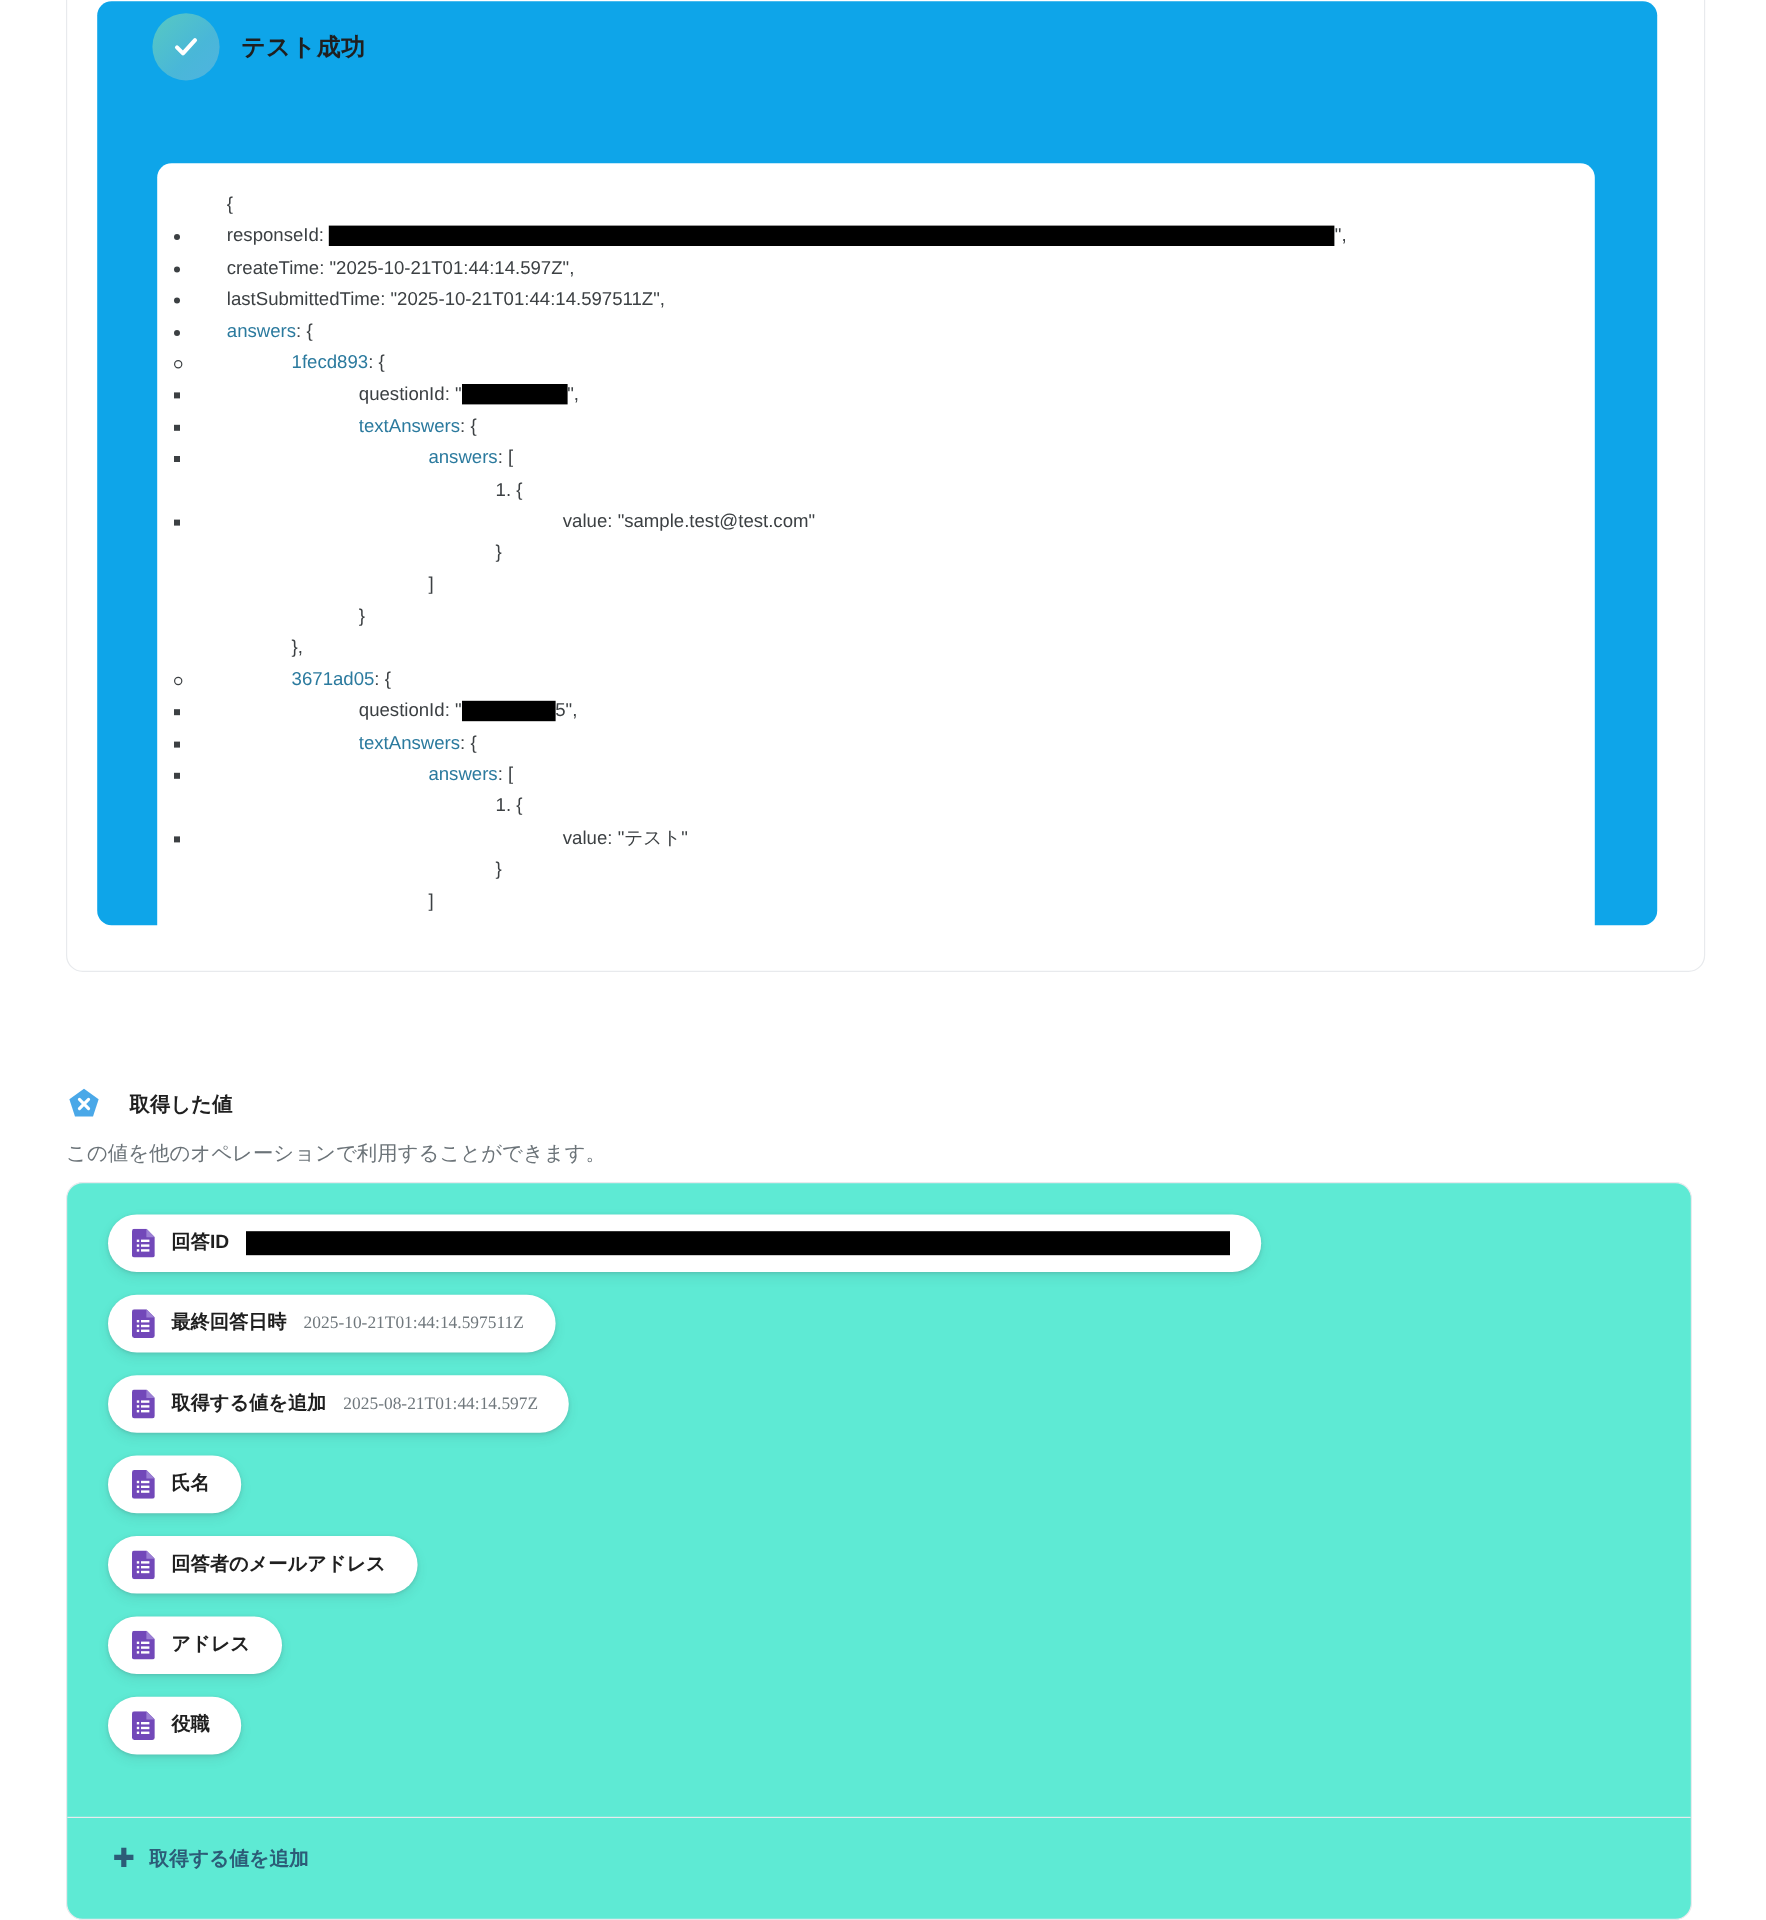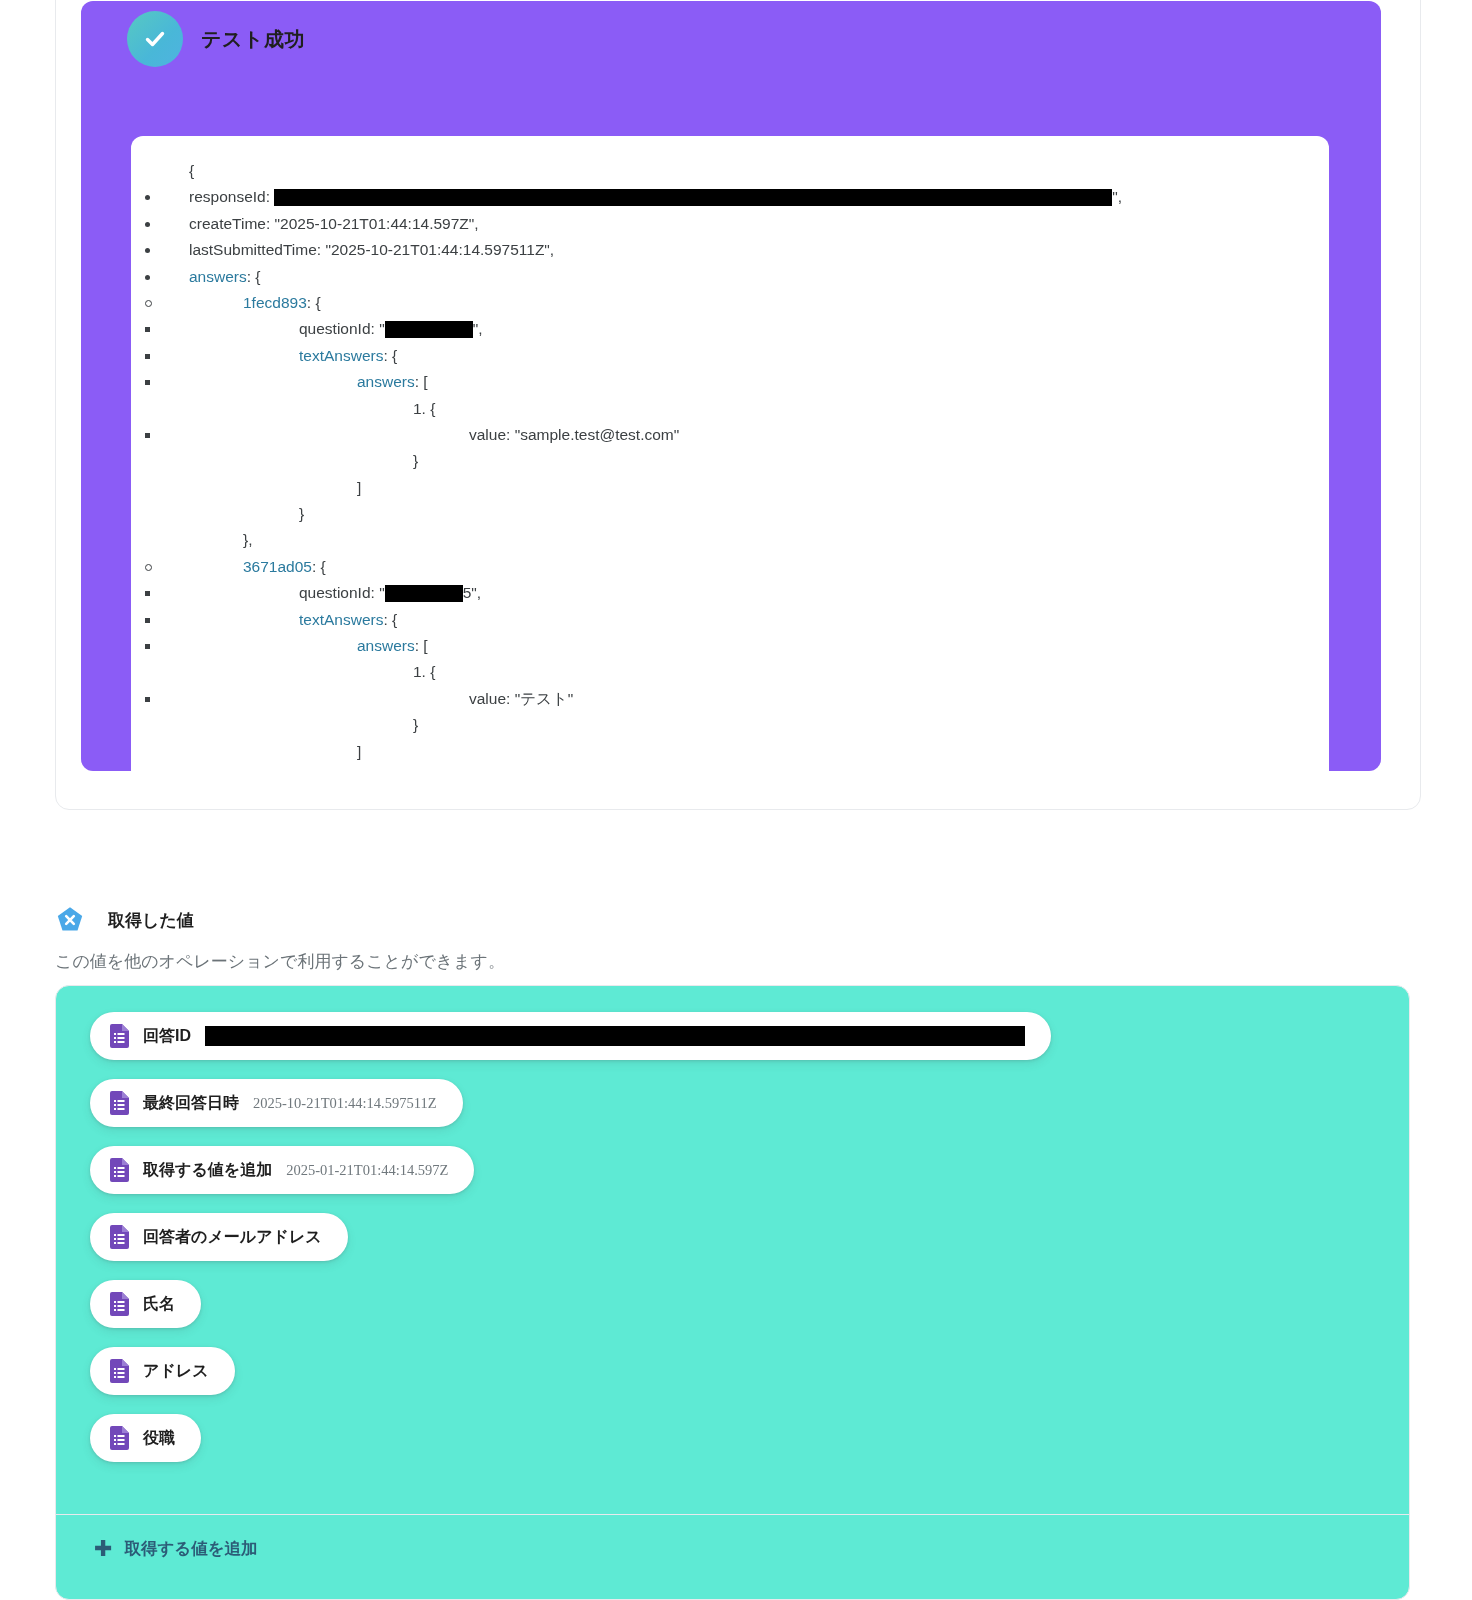--- a/index.html
+++ b/index.html
@@ -24,21 +24,21 @@
     background: #ffffff;
     border: 1px solid #e8eaed;
     border-radius: 14px;
   }
   .result-inner {
     position: absolute;
     left: 25px;
     top: 40px;
     width: 1300px;
     height: 770px;
-    background: #8b5cf6;
+    background: #0ea5e9;
     border-radius: 12px;
   }
 
   .success-head {
     position: absolute;
     left: 46px;
     top: 10px;
     display: flex;
     align-items: center;
     gap: 18px;
@@ -298,47 +298,47 @@
               <path d="M2 0 h10 l7 7 v15 a2 2 0 0 1 -2 2 H2 a2 2 0 0 1 -2 -2 V2 A2 2 0 0 1 2 0 Z" fill="#7248b9"></path>
               <path d="M12 0 l7 7 h-7 Z" fill="#9b7fd4"></path>
               <rect x="4" y="9" width="2" height="2" fill="#ffffff"></rect>
               <rect x="7.5" y="9" width="7" height="2" fill="#ffffff"></rect>
               <rect x="4" y="13" width="2" height="2" fill="#ffffff"></rect>
               <rect x="7.5" y="13" width="7" height="2" fill="#ffffff"></rect>
               <rect x="4" y="17" width="2" height="2" fill="#ffffff"></rect>
               <rect x="7.5" y="17" width="7" height="2" fill="#ffffff"></rect>
             </svg></span>
           <span class="chip-label">取得する値を追加</span>
-          <span class="chip-value">2025-01-21T01:44:14.597Z</span>
+          <span class="chip-value">2025-08-21T01:44:14.597Z</span>
+        </div></div>
+      <div class="chip-row"><div class="chip">
+          <span style="line-height: 0;"><svg class="forms-icon" viewBox="0 0 19 24" aria-hidden="true">
+              <path d="M2 0 h10 l7 7 v15 a2 2 0 0 1 -2 2 H2 a2 2 0 0 1 -2 -2 V2 A2 2 0 0 1 2 0 Z" fill="#7248b9"></path>
+              <path d="M12 0 l7 7 h-7 Z" fill="#9b7fd4"></path>
+              <rect x="4" y="9" width="2" height="2" fill="#ffffff"></rect>
+              <rect x="7.5" y="9" width="7" height="2" fill="#ffffff"></rect>
+              <rect x="4" y="13" width="2" height="2" fill="#ffffff"></rect>
+              <rect x="7.5" y="13" width="7" height="2" fill="#ffffff"></rect>
+              <rect x="4" y="17" width="2" height="2" fill="#ffffff"></rect>
+              <rect x="7.5" y="17" width="7" height="2" fill="#ffffff"></rect>
+            </svg></span>
+          <span class="chip-label">氏名</span>
         </div></div>
       <div class="chip-row"><div class="chip">
           <span style="line-height: 0;"><svg class="forms-icon" viewBox="0 0 19 24" aria-hidden="true">
               <path d="M2 0 h10 l7 7 v15 a2 2 0 0 1 -2 2 H2 a2 2 0 0 1 -2 -2 V2 A2 2 0 0 1 2 0 Z" fill="#7248b9"></path>
               <path d="M12 0 l7 7 h-7 Z" fill="#9b7fd4"></path>
               <rect x="4" y="9" width="2" height="2" fill="#ffffff"></rect>
               <rect x="7.5" y="9" width="7" height="2" fill="#ffffff"></rect>
               <rect x="4" y="13" width="2" height="2" fill="#ffffff"></rect>
               <rect x="7.5" y="13" width="7" height="2" fill="#ffffff"></rect>
               <rect x="4" y="17" width="2" height="2" fill="#ffffff"></rect>
               <rect x="7.5" y="17" width="7" height="2" fill="#ffffff"></rect>
             </svg></span>
           <span class="chip-label">回答者のメールアドレス</span>
-        </div></div>
-      <div class="chip-row"><div class="chip">
-          <span style="line-height: 0;"><svg class="forms-icon" viewBox="0 0 19 24" aria-hidden="true">
-              <path d="M2 0 h10 l7 7 v15 a2 2 0 0 1 -2 2 H2 a2 2 0 0 1 -2 -2 V2 A2 2 0 0 1 2 0 Z" fill="#7248b9"></path>
-              <path d="M12 0 l7 7 h-7 Z" fill="#9b7fd4"></path>
-              <rect x="4" y="9" width="2" height="2" fill="#ffffff"></rect>
-              <rect x="7.5" y="9" width="7" height="2" fill="#ffffff"></rect>
-              <rect x="4" y="13" width="2" height="2" fill="#ffffff"></rect>
-              <rect x="7.5" y="13" width="7" height="2" fill="#ffffff"></rect>
-              <rect x="4" y="17" width="2" height="2" fill="#ffffff"></rect>
-              <rect x="7.5" y="17" width="7" height="2" fill="#ffffff"></rect>
-            </svg></span>
-          <span class="chip-label">氏名</span>
         </div></div>
       <div class="chip-row"><div class="chip">
           <span style="line-height: 0;"><svg class="forms-icon" viewBox="0 0 19 24" aria-hidden="true">
               <path d="M2 0 h10 l7 7 v15 a2 2 0 0 1 -2 2 H2 a2 2 0 0 1 -2 -2 V2 A2 2 0 0 1 2 0 Z" fill="#7248b9"></path>
               <path d="M12 0 l7 7 h-7 Z" fill="#9b7fd4"></path>
               <rect x="4" y="9" width="2" height="2" fill="#ffffff"></rect>
               <rect x="7.5" y="9" width="7" height="2" fill="#ffffff"></rect>
               <rect x="4" y="13" width="2" height="2" fill="#ffffff"></rect>
               <rect x="7.5" y="13" width="7" height="2" fill="#ffffff"></rect>
               <rect x="4" y="17" width="2" height="2" fill="#ffffff"></rect>

